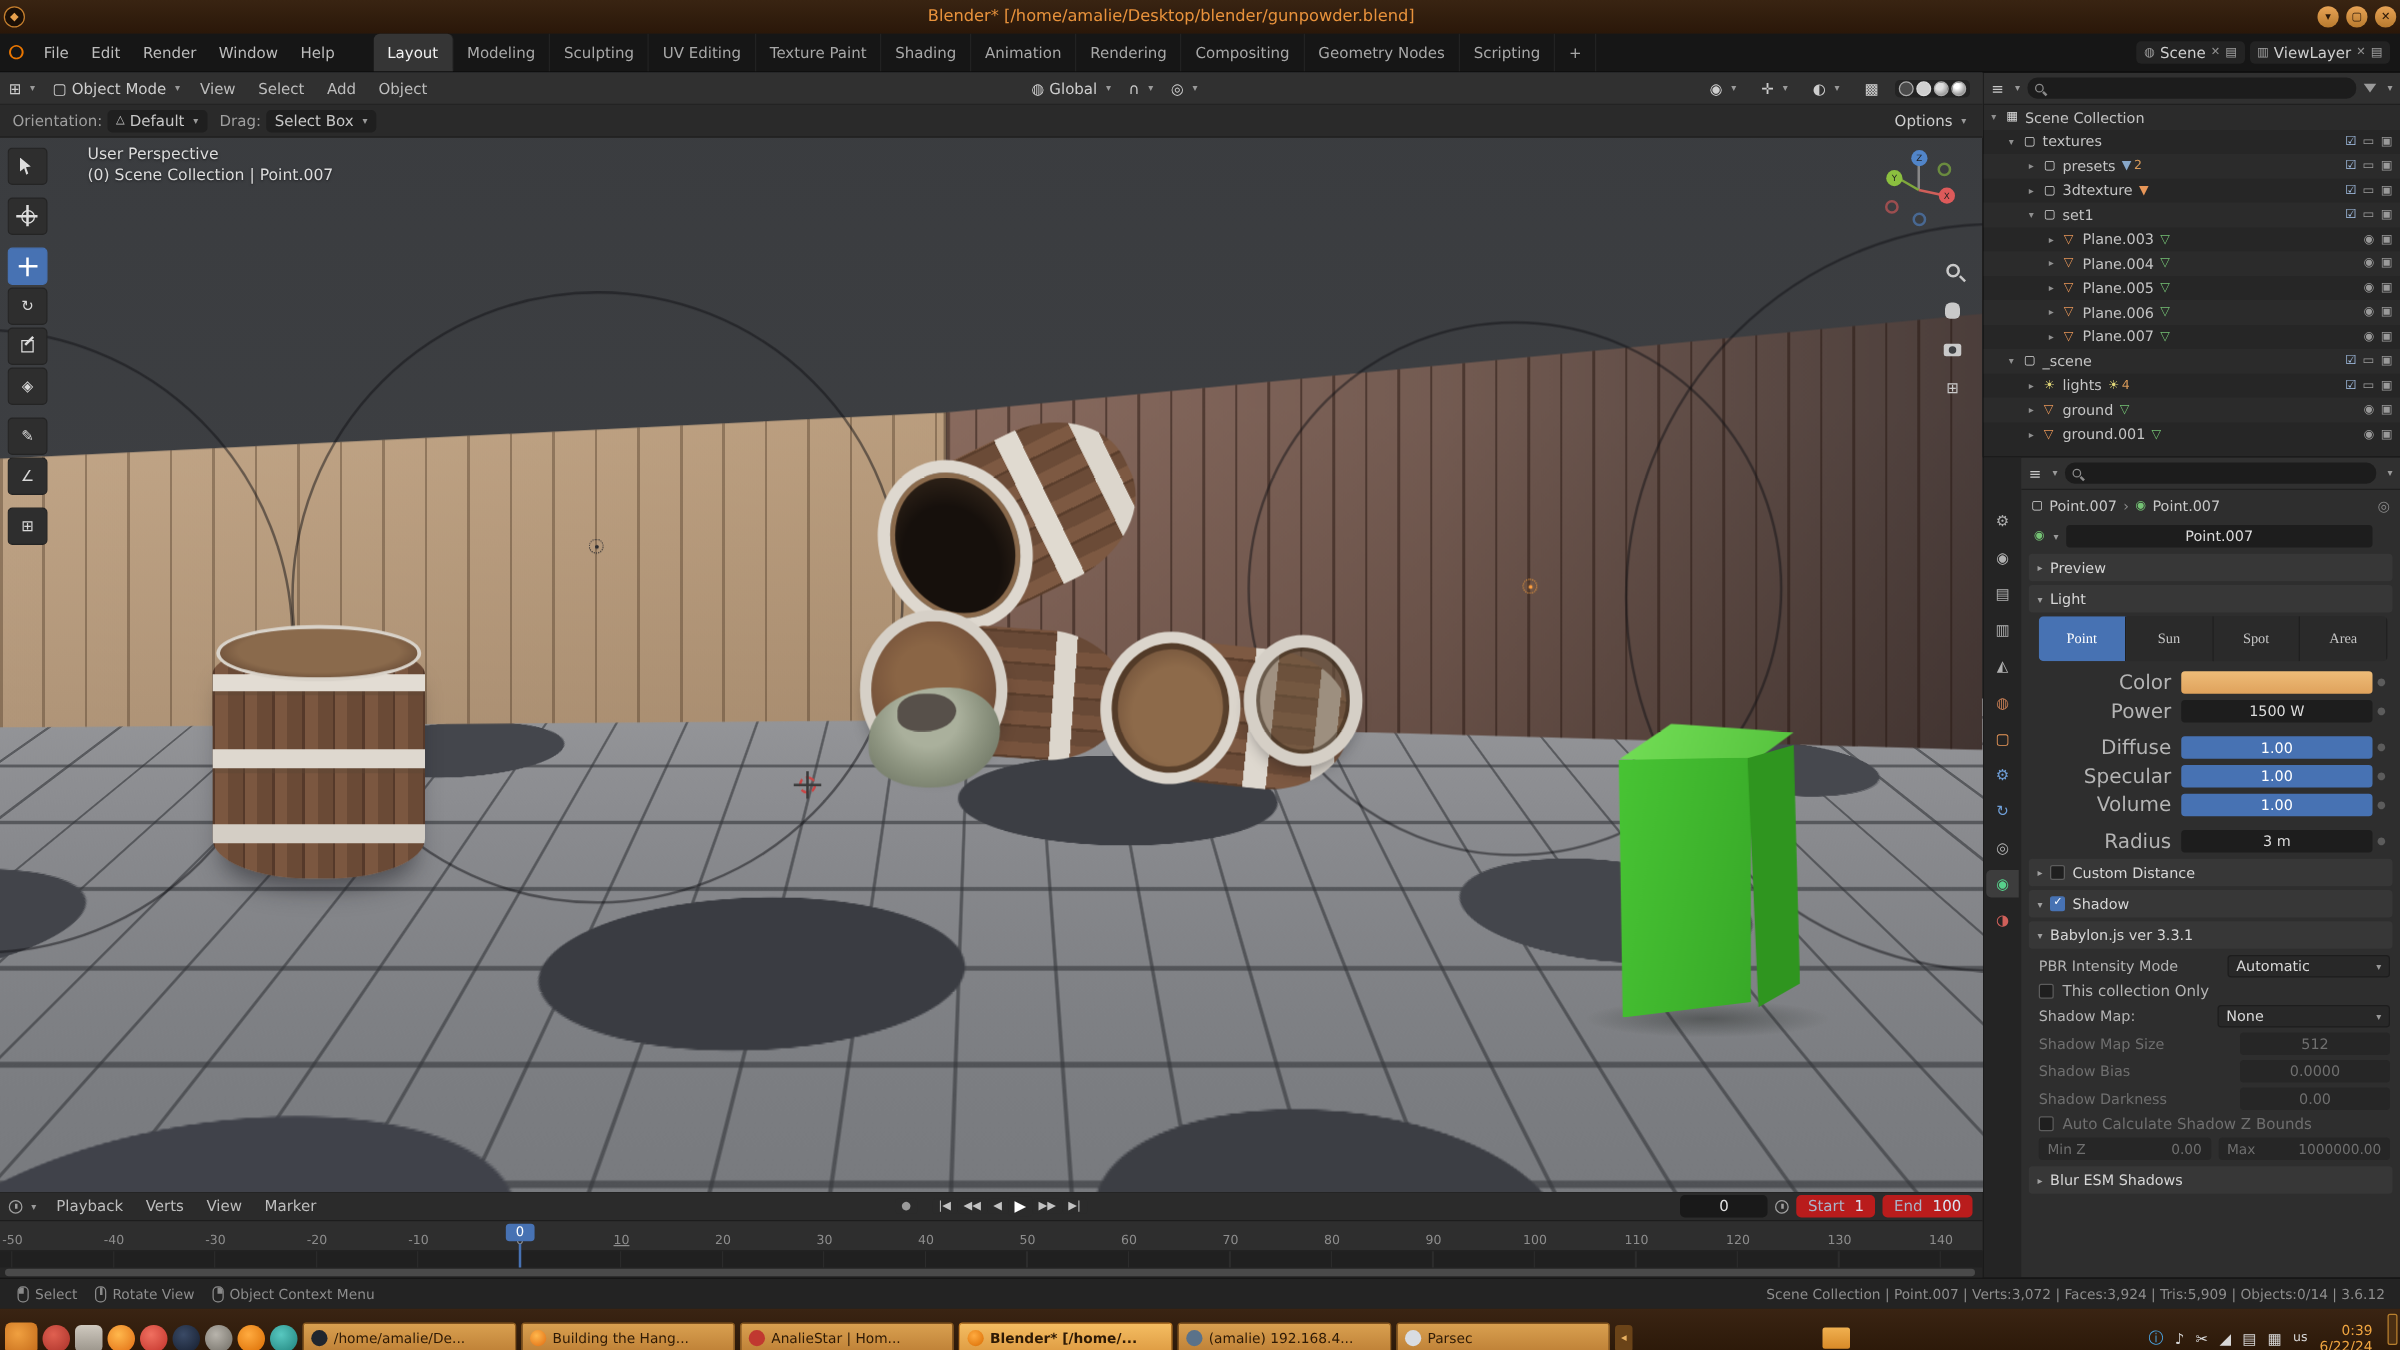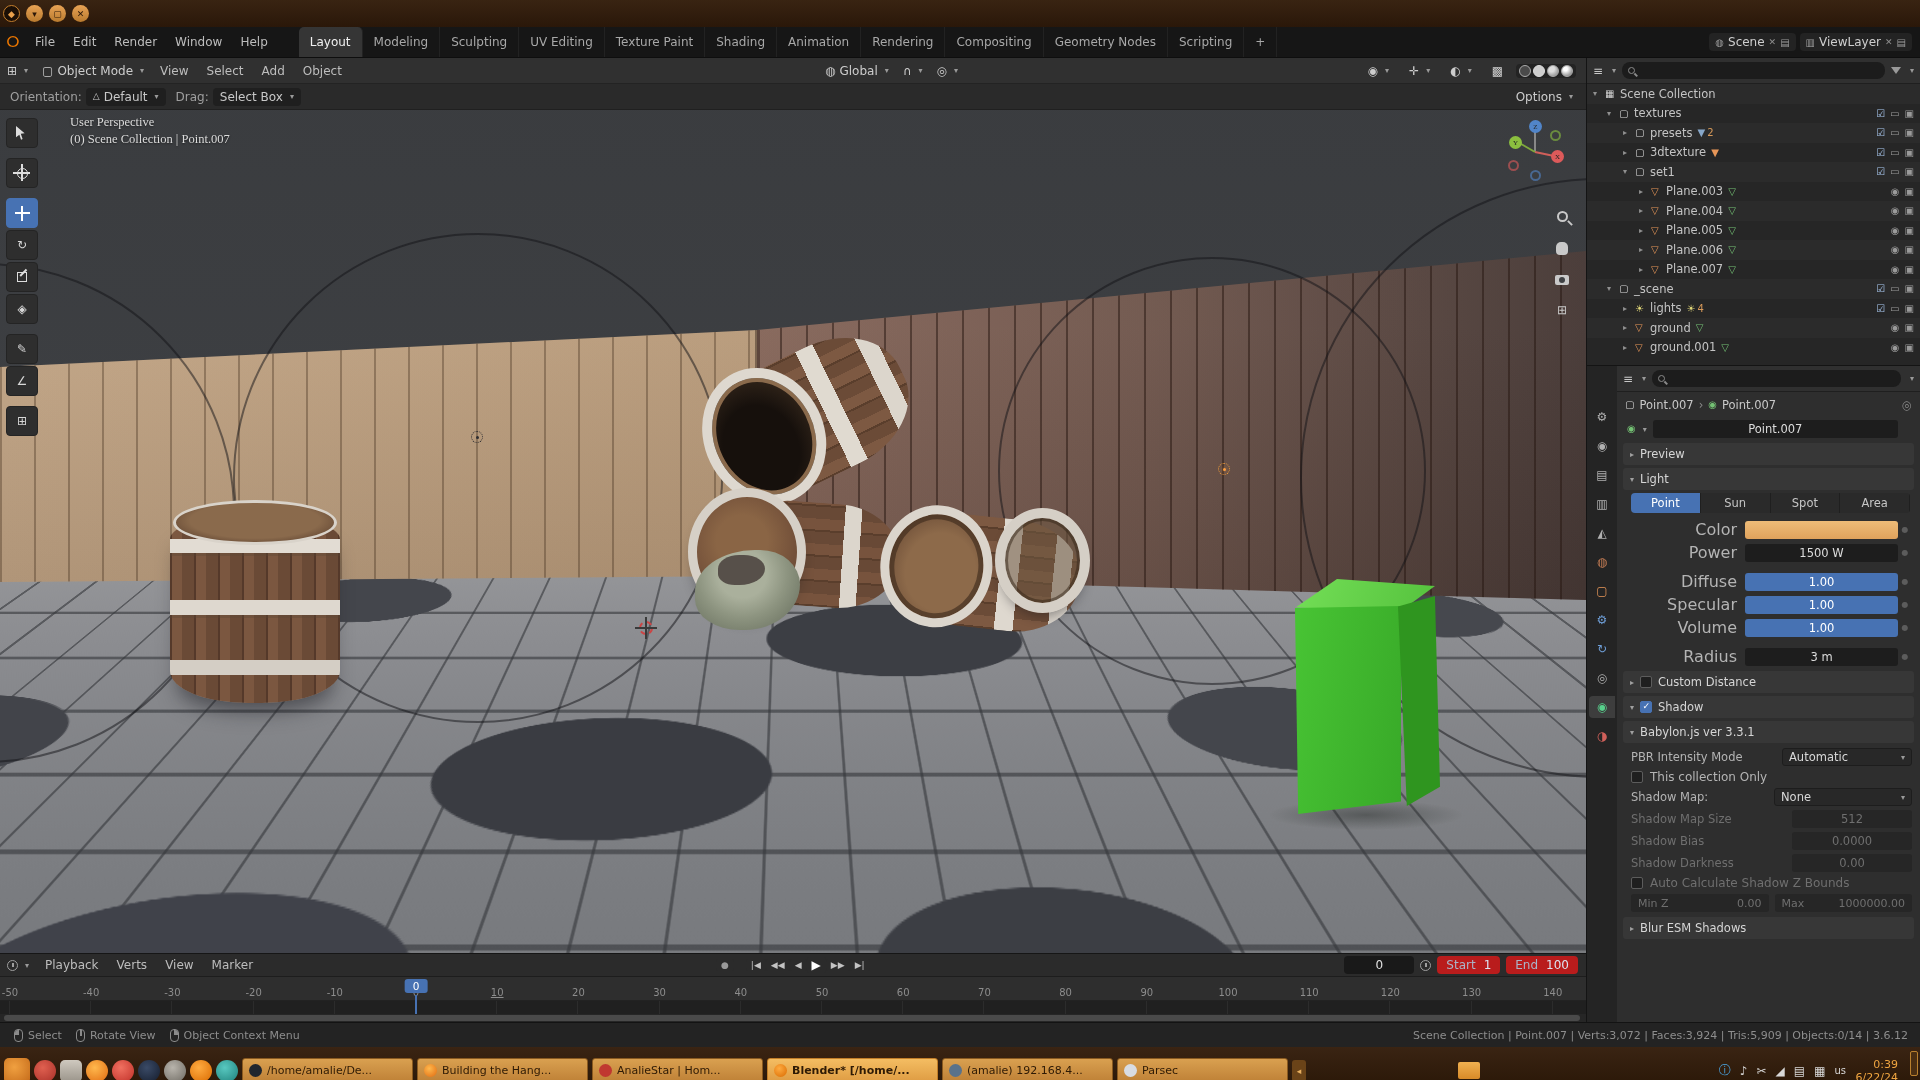--- a/index.html
+++ b/index.html
@@ -28,21 +28,21 @@
     border-right:1px solid #222; }
   .ws-tab.active { background:#353535; color:#f0f0f0; border-radius:5px 5px 0 0; }
   .topbar-right { margin-left:auto; display:flex; align-items:center; padding-right:8px; gap:4px; }
   .widget-pill { display:flex; align-items:center; gap:4px; background:#232323; border-radius:4px;
     padding:2px 6px; color:#cfcfcf; }
   .mini-ic { font-size:10px; color:#9f9f9f; }
   .x-ic { font-size:9px; color:#8f8f8f; }
 
   
   #scene { position:absolute; left:0; top:58px; width:1586px; height:895px; overflow:hidden;
-    background:linear-gradient(180deg,#3a3c3f,#414347);font-family:Liberation Serif, serif; }
+    background:linear-gradient(180deg,#3a3c3f,#414347); }
   .wallL, .wallR { position:absolute; left:0; top:0; width:1586px; height:895px; }
   .wallL { clip-path:polygon(0px 309px,757px 272px,757px 518px,0px 524px);
     background:
       repeating-linear-gradient(90deg, rgba(72,52,34,.38) 0 2px, rgba(255,255,255,0) 2px 34px),
       linear-gradient(180deg, rgba(255,255,255,.07) 25%, rgba(42,26,16,.28) 96%),
       linear-gradient(90deg,#c2a483,#b79876 55%,#a2835f); }
   .wallR { clip-path:polygon(757px 272px,1586px 193px,1586px 542px,757px 518px);
     background:
       repeating-linear-gradient(90deg, rgba(38,22,16,.5) 0 2px, rgba(255,255,255,0) 2px 26px),
       linear-gradient(180deg, rgba(255,255,255,.05) 30%, rgba(25,14,10,.3) 97%),
@@ -274,22 +274,22 @@
   .dropdown { height:18px; background:#282828; border:1px solid #1d1d1d; border-radius:3px; color:#d8d8d8;
     display:flex; align-items:center; justify-content:space-between; padding:0 6px; font-size:11.5px; }
   .swatch { flex:1; height:18px; border-radius:3px; background:linear-gradient(#eebc78,#dfa25c); }
   .section-hdr { margin:3px 6px; height:22px; background:#373737; border-radius:3px; display:flex;
     align-items:center; padding:0 7px; gap:6px; color:#d6d6d6; font-size:11.5px; }
   .caret { font-size:8px; color:#a0a0a0; }
   .cbox { width:12px; height:12px; border-radius:2px; background:#1f1f1f; border:1px solid #5c5c5c; }
   .cbox.checked { background:#4772b3; border-color:#4772b3; position:relative; }
   .cbox.checked::after { content:"✓"; position:absolute; left:1.5px; top:-1px; font-size:9px; color:#fff; }
   .seg-row { display:flex; margin:3px 10px 5px 14px; border-radius:4px; overflow:hidden; }
-  .seg { flex:1; height:20px; background:#2a2a2a; border-right:1px solid #1f1f1f; display:flex;
-    align-items:center; justify-content:center; gap:4px; color:#c6c6c6; font-size:11.5px; }
+  .seg { flex:1; height:36px; background:#2a2a2a; border-right:1px solid #1f1f1f; display:flex;
+    align-items:center; justify-content:center; gap:4px; color:#c6c6c6; font-size:11.5px;font-family:Liberation Serif, serif; }
   .seg.active { background:#4772b3; color:#fff; }
   .dim { color:#6f6f6f !important; }
   .dimfield { background:#262626 !important; color:#6f6f6f !important; }
   .p-left-label { color:#b4b4b4; font-size:11.5px; padding-left:14px; }
   .minmax { flex:1; height:18px; background:#262626; border-radius:3px; color:#6f6f6f; display:flex;
     align-items:center; justify-content:space-between; padding:0 7px; font-size:11px; }
 
   
   #statusbar { position:absolute; left:0; top:1022px; width:1920px; height:25px; background:#232323;
     border-top:1px solid #131313; display:flex; align-items:center; color:#8d8d8d; font-size:11px; }
@@ -331,20 +331,21 @@
   .folder-ic { position:absolute; right:440px; width:22px; height:17px; border-radius:2px;
     background:linear-gradient(#f0b050,#d88a28); }
   .scroll-arrow { width:14px; height:22px; margin-left:4px; border-radius:3px; background:#6a4318;
     color:#e8b060; display:flex; align-items:center; justify-content:center; font-size:9px; }
 </style>
 </head>
 <body>
 
 <div id="titlebar">
   <span class="tb-circle">◆</span>
+  <span class="title">Blender* [/home/amalie/Desktop/blender/gunpowder.blend]</span>
   <span class="tb-btn">▾</span>
   <span class="tb-btn">▢</span>
   <span class="tb-btn">✕</span>
 </div>
 
 <div id="topbar">
   <span class="blender-logo">ⵔ</span>
   <div class="row">
 
   <span class="menu-item">File</span>

